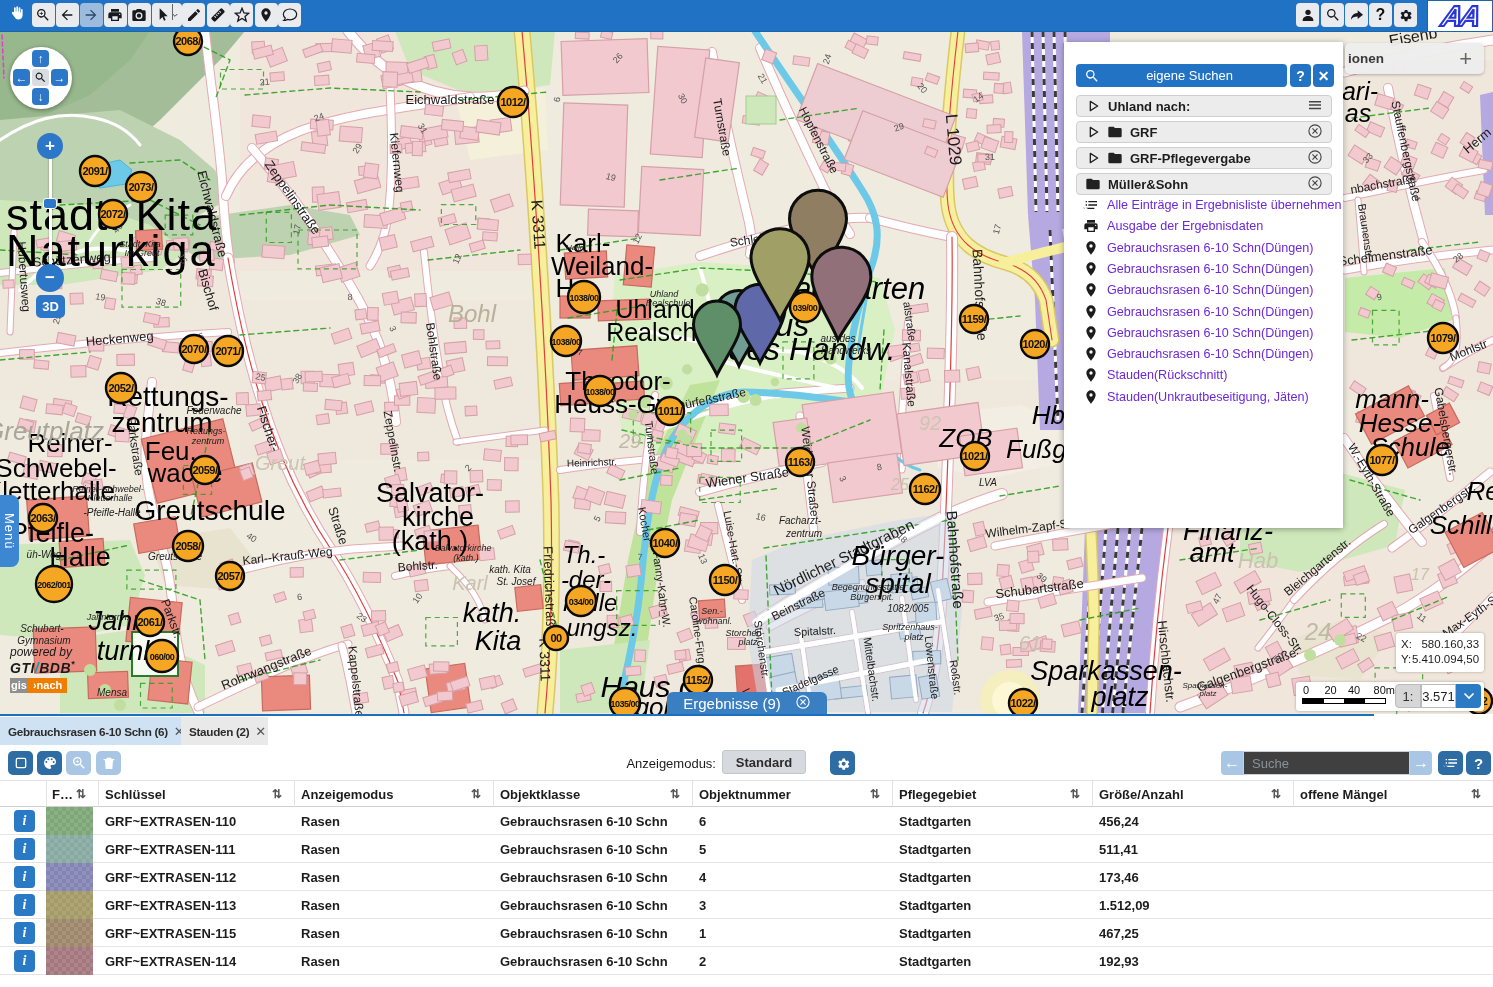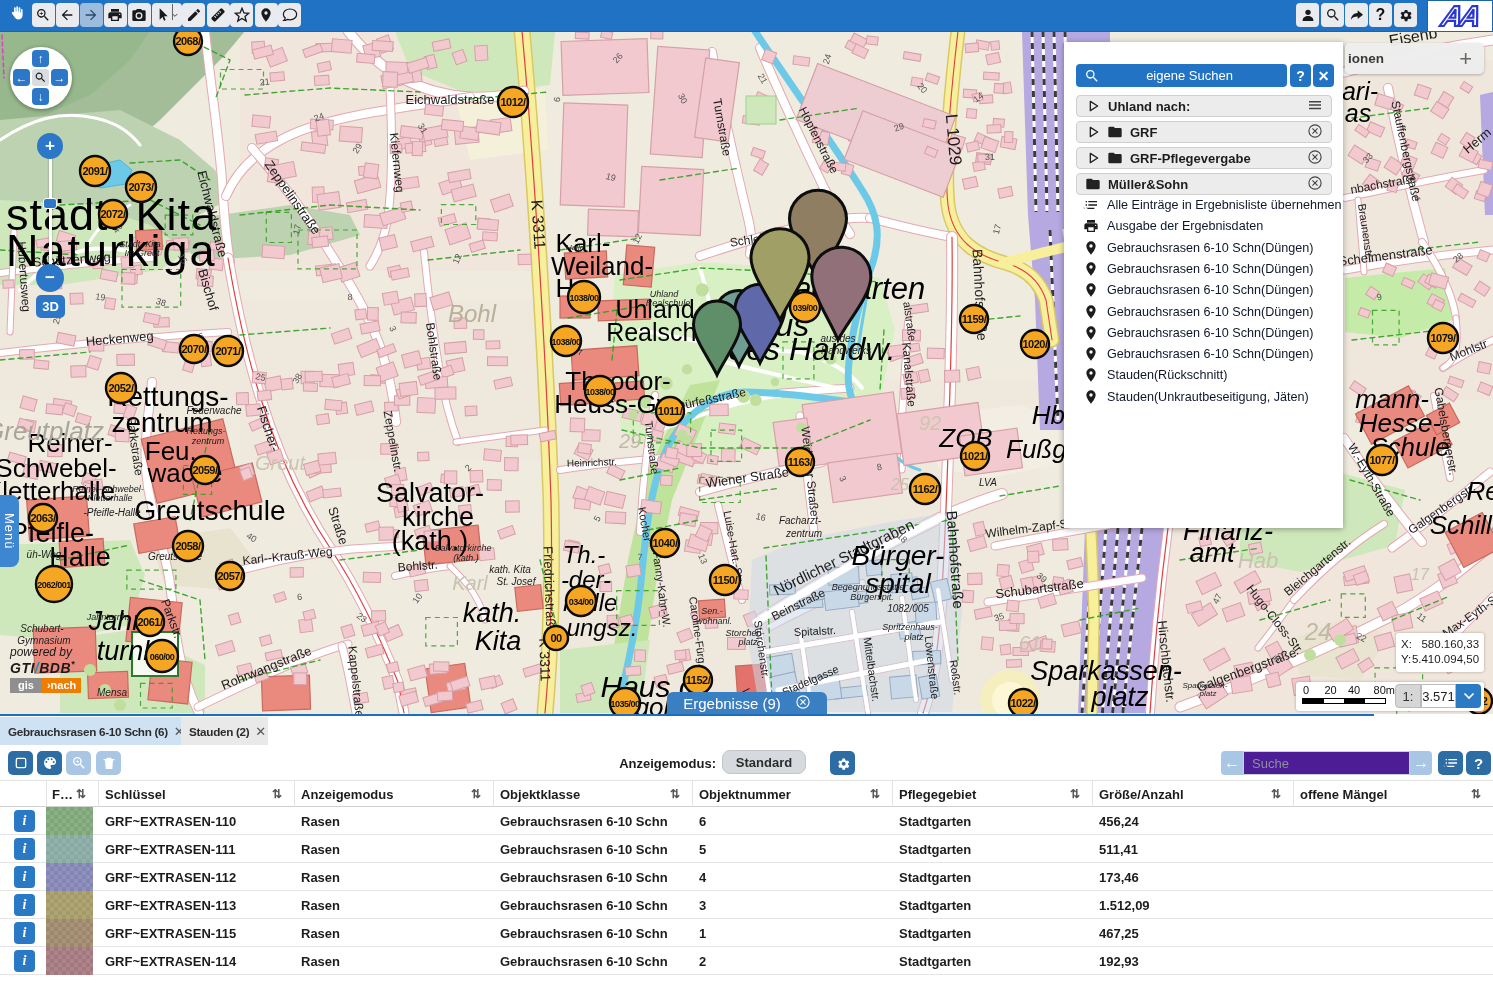--- a/index.html
+++ b/index.html
@@ -17,21 +17,21 @@
 .zc{position:absolute;width:26px;height:26px;border-radius:50%;background:#2d77c8;color:#fff;display:flex;align-items:center;justify-content:center;font-size:17px;font-weight:bold;border:2px solid #2d77c8}
 #menu{position:absolute;left:0;top:463px;width:19px;height:72px;background:#3c86d2;border-radius:0 8px 8px 0;color:#fff;display:flex;align-items:center;justify-content:center}
 #menu span{writing-mode:vertical-rl;font-size:13px;letter-spacing:1px}
 #ergtab{position:absolute;left:667px;top:660px;width:160px;height:22px;background:#3a7fc1;border-radius:6px 6px 0 0;color:#fff;font-size:15px;display:flex;align-items:center;justify-content:center;gap:14px}
 #coords{position:absolute;left:1396px;top:601px;width:88px;height:39px;background:#fff;border-radius:3px;box-shadow:0 0 3px rgba(0,0,0,.3);font-size:11.5px;color:#1c1c1c;padding:4px 5px 0 5px;line-height:15px}
 #coords table{width:100%;border-collapse:collapse}
 #coords td{padding:0;font-size:11.5px}
 #scalew{position:absolute;left:1296px;top:650px;width:188px;height:29px;background:#fff;border-radius:3px;box-shadow:0 0 3px rgba(0,0,0,.3)}
 #searchp{position:absolute;left:1064px;top:10px;width:279px;height:486px;background:#fff;box-shadow:0 1px 6px rgba(0,0,0,.35)}
 .srow{position:absolute;left:12px;width:256px;height:22px;background:#ececec;border:1px solid #cfcfcf;border-radius:4px;display:flex;align-items:center;font-size:13px;color:#1c1c1c;font-weight:bold;gap:7px;padding:0 8px}
-.sitem{position:absolute;left:12px;width:266px;height:20px;display:flex;align-items:center;font-size:12.6px;color:#0f172a;gap:8px;padding-left:7px;white-space:nowrap}
+.sitem{position:absolute;left:12px;width:266px;height:20px;display:flex;align-items:center;font-size:12.6px;color:#6d28d9;gap:8px;padding-left:7px;white-space:nowrap}
 #ionen{position:absolute;left:1345px;top:11px;width:139px;height:31px;background:rgba(237,237,237,.96);border-radius:5px;display:flex;align-items:center;font-size:13.5px;font-weight:bold;color:#3a3a3a;box-shadow:0 1px 3px rgba(0,0,0,.25)}
 #bottom{position:absolute;left:0;top:714px;width:1374px;height:273px;background:#fff;border-top:2px solid #1a6fbf}
 .tab{position:absolute;top:1px;height:28px;display:flex;align-items:center;font-size:11.7px;font-weight:bold;color:#2c2c2c;gap:6px;padding:0 8px;white-space:nowrap;letter-spacing:-0.3px}
 .bbtn{position:absolute;width:25px;height:24px;border-radius:5px;background:#2e6da4;color:#fff;display:flex;align-items:center;justify-content:center}
 .bbtn.dis{background:#a9c7e5}
 #thead{position:absolute;left:0;top:64px;width:1493px;height:27px;border-top:1px solid #e2e2e2;border-bottom:1px solid #cfcfcf;background:#fff}
 .hc{position:absolute;top:0;height:27px;display:flex;align-items:center;font-size:13px;font-weight:bold;color:#1c1c1c}
 .sorti{position:absolute;top:6px;color:#555;font-size:12px;font-weight:bold}
 .vline{position:absolute;top:64px;width:1px;height:194px;background:#e3e3e3}
 .row{position:absolute;left:0;width:1493px;height:28px;border-bottom:1px solid #e4e4e4;background:#fff}
@@ -1301,21 +1301,21 @@
           <svg width="13" height="13" viewBox="0 0 24 24" fill="#1b1b1b">
             <path d="M15.5 14h-.79l-.28-.27a6.5 6.5 0 1 0-.7.7l.27.28v.79l5 4.99L20.49 19l-4.99-5zm-6 0A4.5 4.5 0 1 1 14 9.5 4.5 4.5 0 0 1 9.5 14z"></path>
           </svg>
         </div>
       </div><div class="ov" style="left:48.5px;top:126px;width:3px;height:120px;background:#fff;box-shadow:0 0 2px rgba(0,0,0,.4)"></div><div class="zc ov" style="left:37px;top:101px">+</div><div class="ov" style="left:43px;top:166px;width:14px;height:11px;background:#2d77c8;border-radius:3px;border:1px solid #fff"></div><div class="zc ov" style="left:36px;top:232px;width:28px;height:28px">−</div><div class="ov" style="left:36px;top:263px;width:29px;height:23px;background:#2d77c8;border-radius:5px;color:#fff;font-size:13px;font-weight:bold;display:flex;align-items:center;justify-content:center">3D</div><div id="menu">
         <span>Menü</span>
       </div><div class="ov" style="left:10px;top:613px;width:110px;font-size:12px;color:#1a1a1a">
       <div style="font-style:italic">powered by</div>
       <div style="font-weight:bold;font-style:italic;font-size:14px;letter-spacing:0.5px">GTI<span style="color:#0a9caa">/</span>BDB<span style="font-size:9px;vertical-align:super">*</span></div>
       <div style="margin-top:2px;display:flex;font-weight:bold;font-size:11px;line-height:15px">
-        <span style="background:#8f8f8f;color:#fff;padding:0 8px">gis</span>
+        <span style="background:#8f8f8f;color:#fff;padding:0 1px">gis</span>
           <span style="background:#ef7d00;color:#fff;padding:0 5px">›nach</span>
       </div>
       </div><div id="ergtab">
         <span>Ergebnisse (9)</span>
         <span style="font-size:15px"><svg width="16" height="16" viewBox="0 0 24 24" fill="currentColor">
             <path d="M12 2a10 10 0 1 0 10 10A10 10 0 0 0 12 2zm0 18.3A8.3 8.3 0 1 1 20.3 12 8.3 8.3 0 0 1 12 20.3zm3.2-12.7L12 10.8 8.8 7.6 7.6 8.8l3.2 3.2-3.2 3.2 1.2 1.2 3.2-3.2 3.2 3.2 1.2-1.2-3.2-3.2 3.2-3.2z"></path>
           </svg></span>
       </div><div id="coords">
         <table>
           <tbody>
@@ -1511,29 +1511,29 @@
         <svg width="16" height="16" viewBox="0 0 24 24" fill="currentColor">
           <path d="M15.5 14h-.79l-.28-.27a6.5 6.5 0 1 0-.7.7l.27.28v.79l5 4.99L20.49 19l-4.99-5zm-6 0A4.5 4.5 0 1 1 14 9.5 4.5 4.5 0 0 1 9.5 14z"></path>
           <path d="M12 10h-2v2H9v-2H7V9h2V7h1v2h2z"></path>
         </svg>
       </div>
       <div class="bbtn dis" style="left:96px;top:35px">
         <svg width="16" height="16" viewBox="0 0 24 24" fill="currentColor">
           <path d="M6 8h12l-1 13H7zM9 4h6l1 2h4v2H4V6h4z"></path>
         </svg>
       </div>
-      <div style="position:absolute;left:560px;top:40px;width:156px;text-align:right;font-size:13px;font-weight:bold;color:#1c1c1c">Anzeigemodus:</div>
-      <div style="position:absolute;left:722px;top:34px;width:84px;height:24px;background:#d6dade;border:1px solid #c2c6ca;border-radius:8px;display:flex;align-items:center;justify-content:center;font-size:13px;font-weight:bold;color:#2c2c2c">Standard</div>
+      <div style="position:absolute;left:560px;top:40px;width:156px;text-align:right;font-size:13px;font-weight:normal;color:#1c1c1c">Anzeigemodus:</div>
+      <div style="position:absolute;left:722px;top:34px;width:84px;height:24px;background:#d6dade;border:1px solid #c2c6ca;border-radius:3px;display:flex;align-items:center;justify-content:center;font-size:13px;font-weight:bold;color:#2c2c2c">Standard</div>
       <div class="bbtn" style="left:830px;top:35px">
         <svg width="16" height="16" viewBox="0 0 24 24" fill="currentColor">
           <path d="m19.4 13 2-1.6-1.9-3.3-2.4.8a7 7 0 0 0-1.7-1L15 5.4h-3.8l-.4 2.5a7 7 0 0 0-1.7 1l-2.4-.8L4.8 11l2 1.6v2l-2 1.6 1.9 3.3 2.4-.8a7 7 0 0 0 1.7 1l.4 2.5H15l.4-2.5a7 7 0 0 0 1.7-1l2.4.8 1.9-3.3-2-1.6zM13 16a3 3 0 1 1 3-3 3 3 0 0 1-3 3z"></path>
         </svg>
       </div>
       <div class="bbtn dis" style="left:1221px;top:35px;border-radius:4px 0 0 4px;width:22px">←</div>
-      <div style="position:absolute;left:1243px;top:35px;width:167px;height:24px;background:#4c1d95;border:1px solid #c8d0d8;display:flex;align-items:center;padding-left:8px;font-size:13px;color:#8a9299">Suche</div>
+      <div style="position:absolute;left:1243px;top:35px;width:167px;height:24px;background:#404040;border:1px solid #c8d0d8;display:flex;align-items:center;padding-left:8px;font-size:13px;color:#8a9299">Suche</div>
       <div class="bbtn dis" style="left:1410px;top:35px;border-radius:0 4px 4px 0;width:22px">→</div>
       <div class="bbtn" style="left:1438px;top:35px">
         <svg width="16" height="16" viewBox="0 0 24 24" fill="currentColor">
           <path d="M4 6h2v2H4zm4 0h13v2H8zM4 11h2v2H4zm4 0h13v2H8zM4 16h2v2H8zm-4 0h2v2H4zm4 0h13v2H8z"></path>
         </svg>
       </div>
       <div class="bbtn" style="left:1466px;top:35px;font-weight:bold;font-size:15px">?</div>
       <div id="thead">
         <div class="hc" style="left:52px">F…</div>
         <div class="sorti" style="left:76px">⇅</div>

